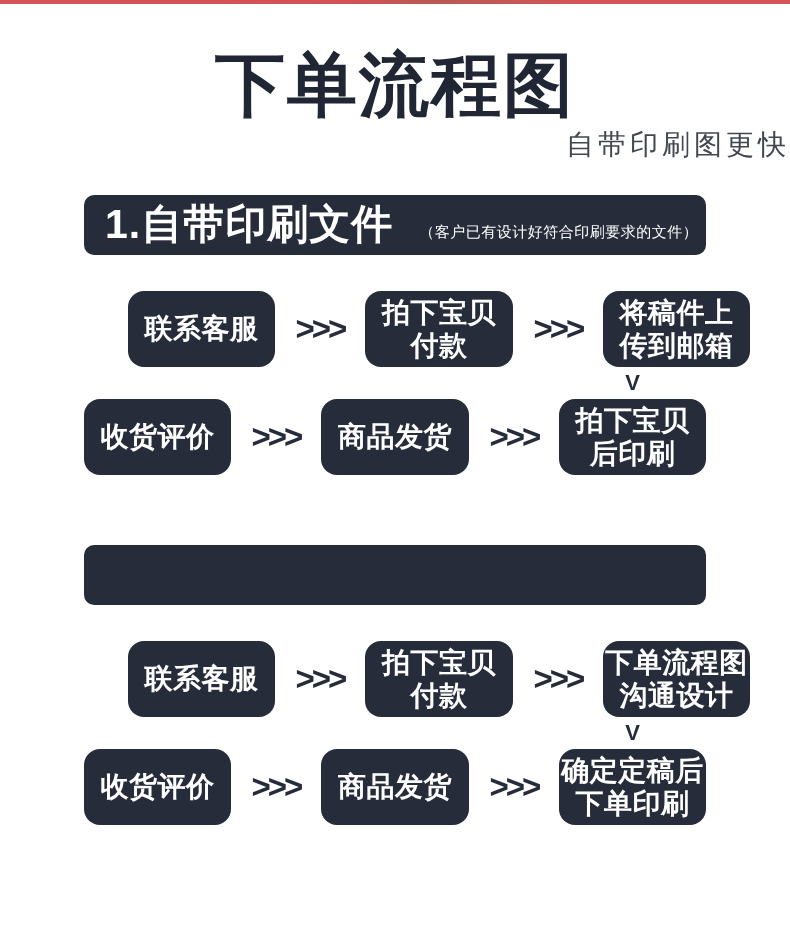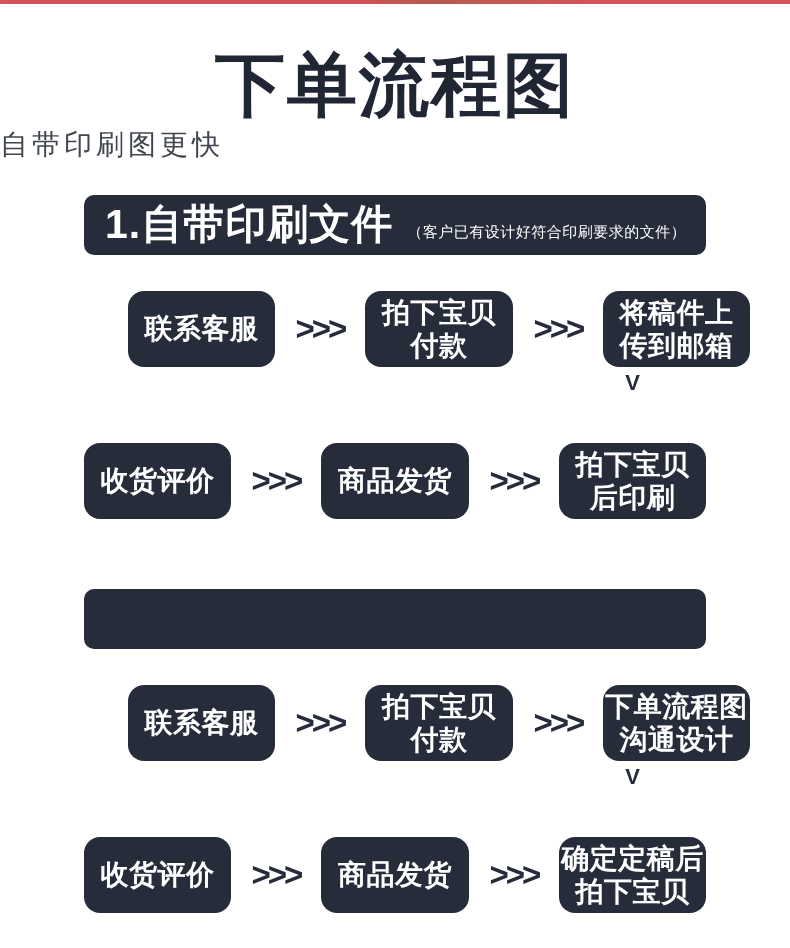--- a/index.html
+++ b/index.html
@@ -19,21 +19,21 @@
   .page-title {
     margin-top: 42px;
     text-align: center;
     font-size: 70px; line-height: 1.12;
     font-weight: 900;
     color: #202634;
     letter-spacing: 2px;
   }
   .page-subtitle {
     margin-top: 3px;
-    text-align: left;
+    text-align: right;
     font-size: 28px; line-height: 1.3;
     font-weight: 300;
     color: #41464f;
     letter-spacing: 4px;
   }
 
   .section { width: 622px; margin: 0 auto; }
   .section-1 { margin-top: 31px; }
   .section-2 { margin-top: 70px; }
 
@@ -47,31 +47,30 @@
   }
   .sec-heading {
     font-size: 41px;
     font-weight: 800;
     letter-spacing: 1px;
     white-space: nowrap;
   }
   .sec-note {
     font-size: 15px;
     font-weight: 500;
-    margin-left: 14px;
+    margin-left: 26px;
     margin-top: 15px;
     letter-spacing: 0.5px;
     white-space: nowrap;
   }
 
   .flow-row {
     display: grid;
     grid-template-columns: 147px 90px 148px 90px 147px;
     height: 76px;
-    margin-top: 44px;
   }
   .flow-row.first { margin-top: 36px; margin-left: 44px; }
   .connector-row {
     display: grid;
     grid-template-columns: 147px 90px 148px 90px 147px;
     height: 32px;
   }
   .step-box {
     background: #262c3a;
     border-radius: 16px;
@@ -158,17 +157,17 @@
     <div class="connector-row">
       <div class="down-connector">V</div>
     </div>
 
     <div class="flow-row">
       <div class="step-box">收货评价</div>
       <div class="flow-arrow">&gt;&gt;&gt;</div>
       <div class="step-box">商品发货</div>
       <div class="flow-arrow">&gt;&gt;&gt;</div>
       <div class="step-box">确定定稿后
-拍下宝贝</div>
+下单印刷</div>
     </div>
   </div>
 
 </div>
 
 </body></html>

